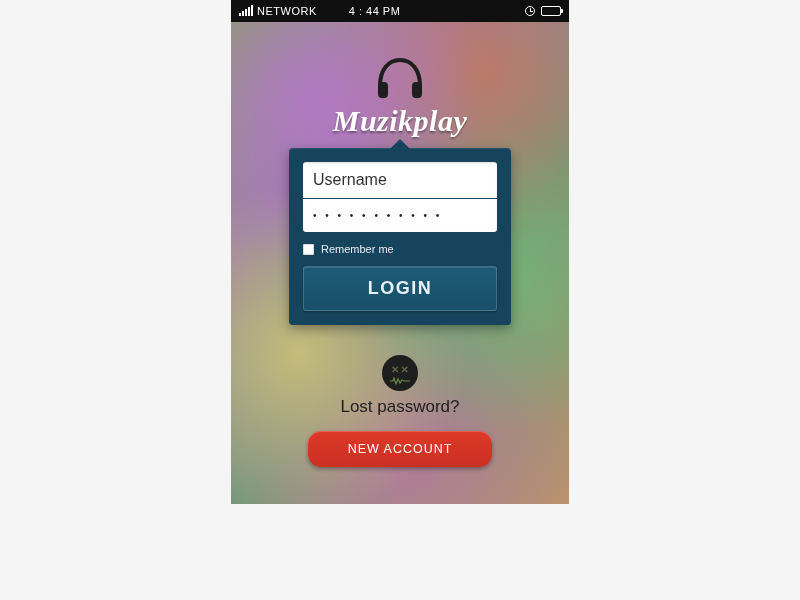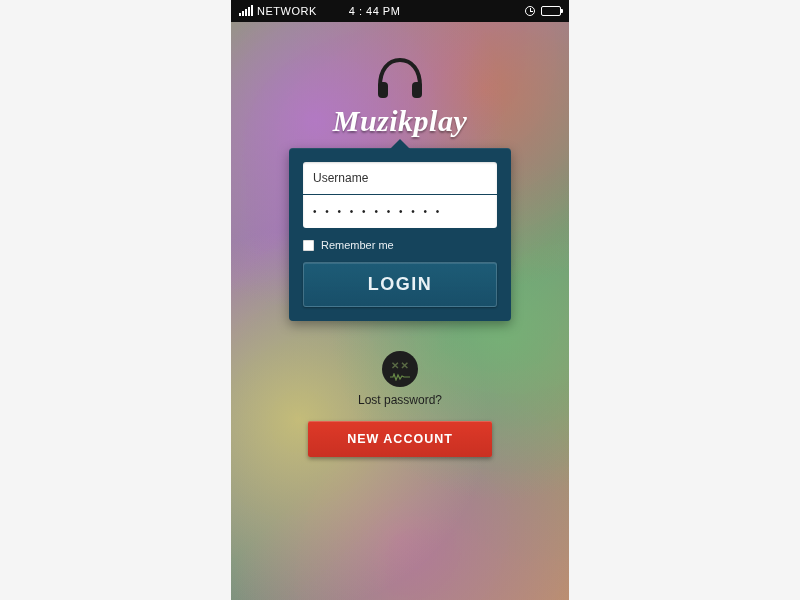--- a/index.html
+++ b/index.html
@@ -1,20 +1,20 @@
 <!DOCTYPE html>
 <html><head>
 <meta charset="utf-8">
 <style>
   * { box-sizing: border-box; margin: 0; padding: 0; }
   html, body { width: 800px; height: 600px; overflow: hidden; font-family: -apple-system, Helvetica, Arial, sans-serif; }
   body { background: #f5f5f5; display: flex; justify-content: center; align-items: flex-start; }
   .device {
     width: 338px;
-    height: 600px;
+    height: 504px;
     position: relative;
     overflow: hidden;
     background:
       radial-gradient(circle at 25% 20%, rgba(180,120,200,0.85) 0%, rgba(180,120,200,0) 35%),
       radial-gradient(circle at 75% 15%, rgba(200,120,90,0.75) 0%, rgba(200,120,90,0) 35%),
       radial-gradient(circle at 80% 55%, rgba(120,180,120,0.8) 0%, rgba(120,180,120,0) 40%),
       radial-gradient(circle at 20% 70%, rgba(210,200,120,0.8) 0%, rgba(210,200,120,0) 38%),
       radial-gradient(circle at 50% 90%, rgba(190,110,170,0.7) 0%, rgba(190,110,170,0) 40%),
       linear-gradient(135deg, #8aa06a 0%, #9a7ea6 30%, #6f9a7a 60%, #b8946a 100%);
     filter: saturate(1.05);
@@ -54,47 +54,47 @@
     border-bottom: 10px solid #17445a; position: absolute; top: -9px; left: 50%; transform: translateX(-50%);
   }
   .login-card {
     width: 222px;
     background: #17445a;
     border-radius: 4px;
     padding: 14px 14px 14px;
     box-shadow: 0 4px 12px rgba(0,0,0,0.35), inset 0 1px 0 rgba(255,255,255,0.08);
   }
   .field-group { background: #fff; border-radius: 3px; overflow: hidden; box-shadow: inset 0 1px 2px rgba(0,0,0,0.15);}
-  .field { display:block; width:100%; border:none; padding: 9px 10px; font-size: 12px; color:#0f766e; background:transparent; outline:none;}
+  .field { display:block; width:100%; border:none; padding: 9px 10px; font-size: 16px; color:#0f766e; background:transparent; outline:none;}
   .field.username { border-bottom: 1px solid #17445a; }
   .field::placeholder { color:#333; }
   .pw-dots { letter-spacing: 3px; font-size: 10px; color:#222; padding-top:11px; padding-bottom:11px;}
   .remember { display:flex; align-items:center; gap:7px; margin: 11px 0 11px; color:#e8eef2; font-size: 11px;}
   .remember .box { width:11px; height:11px; background:#fff; border-radius:1px; cursor:pointer; box-shadow: inset 0 0 0 1px rgba(0,0,0,0.15);}
   .login-btn {
     width:100%; padding: 11px 0; text-align:center; color:#e9f2f6; font-weight:700; font-size:18px; letter-spacing:1.5px;
     background: linear-gradient(#1f5a74, #1a4f67);
     border: 1px solid rgba(255,255,255,0.18);
     border-radius: 3px; cursor:pointer;
     box-shadow: inset 0 1px 0 rgba(255,255,255,0.12), 0 1px 2px rgba(0,0,0,0.3);
   }
 
   .lost-block { margin-top: 30px; text-align:center; }
   .dead-face { width:36px; height:36px; border-radius:50%; background:#1e1e1e; margin:0 auto 6px; position:relative;}
   .dead-face .x { position:absolute; color:#5a6a46; font-size:10px; font-weight:900; }
   .dead-face .x.left { left:9px; top:9px;} .dead-face .x.right { right:9px; top:9px;}
   .dead-face .wave { position:absolute; left:8px; right:8px; top:22px; }
-  .lost-link { font-size:12px; color:#1e1e1e; cursor:pointer; }
+  .lost-link { font-size:17px; color:#1e1e1e; cursor:pointer; }
 
   .new-account-btn {
     margin-top: 14px;
     width: 184px; padding: 11px 0; text-align:center;
     background: linear-gradient(#d83b2a, #c43224);
-    color:#fff; font-weight:700; font-size:12.5px; letter-spacing:1px;
-    border-radius:2px; cursor:pointer;
+    color:#fff; font-weight:400; font-size:12.5px; letter-spacing:1px;
+    border-radius:13px; cursor:pointer;
     box-shadow: 0 2px 4px rgba(0,0,0,0.35), inset 0 1px 0 rgba(255,255,255,0.2);
   }
 </style>
 </head>
 <body>
 
 <div class="device">
 
   <div class="statusbar">
     <div class="network">

